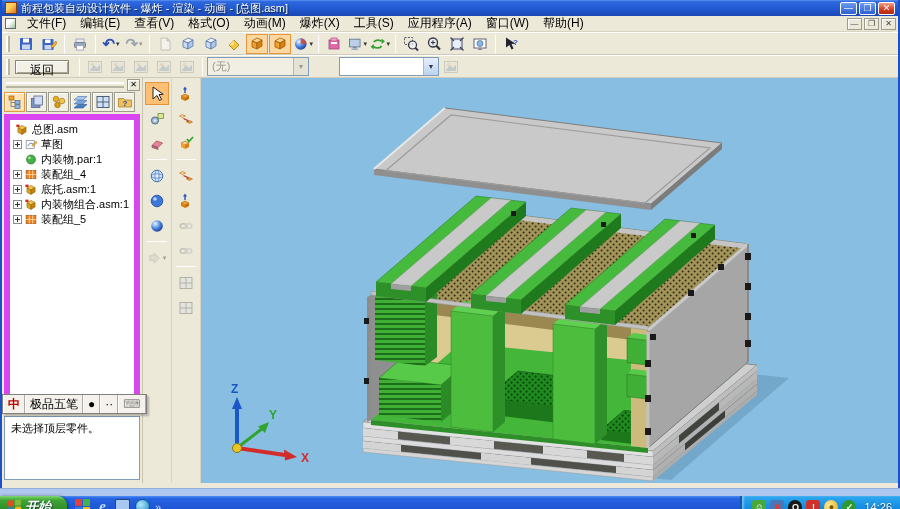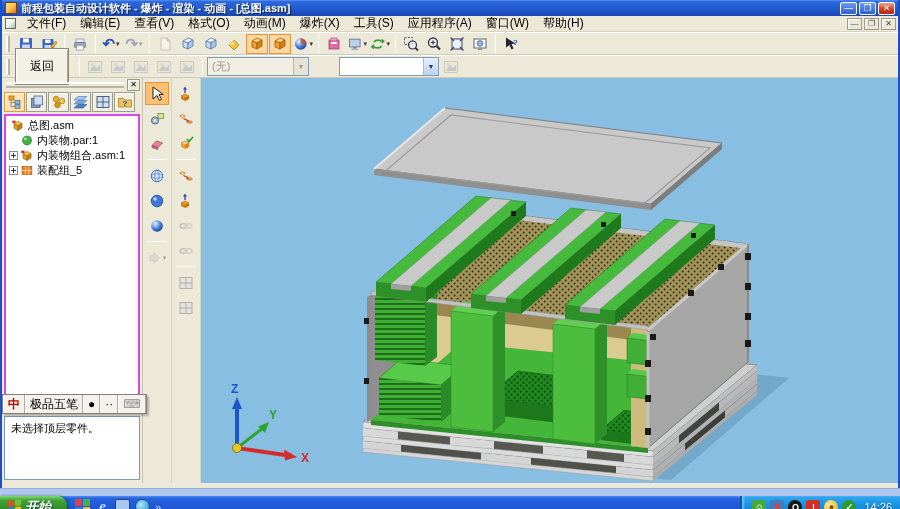--- a/index.html
+++ b/index.html
@@ -4,21 +4,21 @@
 <style>
   * { margin:0; padding:0; box-sizing:border-box; }
   html,body { width:900px; height:509px; overflow:hidden; }
   body { font-family:"Liberation Sans", sans-serif; font-size:12px; background:#ECE9D8; }
 
   
   .app { width:900px; height:488px; border-left:2px solid #1C50C8; border-right:2px solid #1C50C8; position:relative; background:#ECE9D8; }
   .title-bar { height:16px; display:flex; align-items:center; padding:0 3px; gap:4px;
     background:linear-gradient(180deg,#5A96F2 0%,#2E68DE 10%,#2159D0 55%,#1A47B4 100%); color:#fff; }
   .title-bar .app-icon { width:12px; height:12px; background:linear-gradient(135deg,#FFD060 40%,#E07020 100%); border:1px solid #804000; flex:0 0 auto; }
-  .title-text { font-weight:bold; font-size:11px; white-space:nowrap; overflow:hidden; text-shadow:1px 1px 1px #123; flex:1; }
+  .title-text { font-weight:normal; font-size:11px; white-space:nowrap; overflow:hidden; text-shadow:1px 1px 1px #123; flex:1; }
   .win-btns { display:flex; gap:2px; }
   .win-btn { width:17px; height:13px; border:1px solid #fff; border-radius:2px; color:#fff; font-size:9px; line-height:11px; text-align:center;
     background:linear-gradient(180deg,#6D9BF0,#2E5FD0); }
   .win-btn.close { background:linear-gradient(180deg,#F0A089,#D23A1E 60%,#B02A10); }
 
   .menu-bar { height:16px; background:#ECE9D8; display:flex; align-items:center; padding:0 2px; border-bottom:1px solid #D8D4C4;border-radius:8px; }
   .mdi-icon { width:11px; height:11px; border:1px solid #667; background:linear-gradient(135deg,#fff 40%,#9AC49A); margin:0 4px 0 1px; }
   .menu-item { padding:1px 7px; color:#000; cursor:default; white-space:nowrap; }
   .mdi-btns { margin-left:auto; display:flex; gap:2px; }
   .mdi-btn { width:15px; height:12px; border:1px solid #9C9A8A; background:#ECE9D8; font-size:8px; line-height:10px; text-align:center; color:#444; box-shadow:inset 1px 1px #fff; }
@@ -26,38 +26,38 @@
   .toolbar { height:23px; background:#ECE9D8; display:flex; align-items:center; padding:0 4px; gap:1px;
     border-top:1px solid #FFF; border-bottom:1px solid #CFCBB8; }
   .grip { width:3px; height:16px; border-left:2px solid #fff; border-right:2px solid #B8B4A2; margin-right:4px; }
   .tbtn { width:22px; height:20px; display:flex; align-items:center; justify-content:center; border:1px solid transparent; }
   .tbtn.active { background:#FCD8A0; border:1px solid #E5953B; }
   .tbtn.disabled { opacity:.45; filter:grayscale(60%); }
   .tsep { width:1px; height:18px; background:#C6C2AE; border-right:1px solid #fff; margin:0 3px; }
   .ddar { font-size:7px; color:#333; margin-left:1px; }
   .glyph-undo { color:#2A52B8; font-size:15px; font-weight:bold; line-height:14px; }
 
-  .back-btn { height:37px; padding:1px 14px; font-size:12px; background:#F3F1E6; border:1px solid #8A8775;
+  .back-btn { height:14px; padding:1px 14px; font-size:12px; background:#F3F1E6; border:1px solid #8A8775;
     box-shadow:inset 1px 1px #fff, inset -1px -1px #A9A593; margin-right:6px; }
   .combo { height:19px; display:flex; align-items:center; border:1px solid #7F9DB9; background:#fff; }
   .combo.disabled { background:#F1EFE3; color:#9B988A; }
   .combo .cval { padding:0 4px; flex:1; font-size:11px; white-space:nowrap; overflow:hidden; }
   .combo .carr { width:15px; height:100%; background:linear-gradient(180deg,#E6F0FC,#BBD2EE); border-left:1px solid #9EBADF; font-size:7px; color:#335; display:flex; align-items:center; justify-content:center; }
   .combo.disabled .carr { background:#E6E3D5; color:#999; }
 
   
   .main { height:405px; display:flex; background:#ECE9D8; }
   .left-panel { width:141px; display:flex; flex-direction:column; border-right:1px solid #C8C4B0; }
   .panel-grip { height:13px; display:flex; align-items:center; padding:2px 2px 2px 4px; }
   .panel-grip .lines { flex:1; height:6px; border-top:2px solid #fff; border-bottom:2px solid #B8B4A2; margin-right:3px; }
   .panel-close { width:13px; height:12px; border:1px solid #9C9A8A; background:#ECE9D8; font-size:8px; line-height:10px; text-align:center; box-shadow:inset 1px 1px #fff; }
   .tabs { display:flex; gap:1px; padding:1px 2px 2px 2px; }
   .tab { width:21px; height:20px; border:1px solid #9C9A8A; background:#F1EFE4; display:flex; align-items:center; justify-content:center; box-shadow:inset 1px 1px #fff; }
   .tab.active { background:#FDE3B5; border-color:#E5953B; }
-  .tree-box { flex:1; background:#fff; border:2px solid #d946ef; margin:0 2px; overflow:hidden; padding:2px 0 0 2px; }
+  .tree-box { flex:1; background:#fff; border:6px solid #d946ef; margin:0 2px; overflow:hidden; padding:2px 0 0 2px; }
   .tree-row { display:flex; align-items:center; height:15px; white-space:nowrap; }
   .expander { width:9px; height:9px; border:1px solid #8C8C8C; background:#fff; position:relative; margin:0 2px 0 1px; flex:0 0 auto; }
   .expander::before, .expander::after { content:""; position:absolute; background:#333; }
   .expander::before { left:1px; right:1px; top:3px; height:1px; }
   .expander::after { top:1px; bottom:1px; left:3px; width:1px; }
   .no-exp { width:12px; flex:0 0 auto; }
   .titem { font-size:11px; margin-left:3px; }
   .ticon { width:14px; height:13px; flex:0 0 auto; }
   .splitter { height:4px; background:#ECE9D8; }
   .msg-box { height:64px; background:#fff; border:1px solid #7F9DB9; margin:0 2px 3px 2px; padding:4px 6px; font-size:11px; }
@@ -546,25 +546,46 @@
       </div>
       <div class="tree-box">
         <div class="tree-row">
             <span class="no-exp" style="width:3px"></span>
             <svg class="ticon">
               <use href="#iAsm"></use>
             </svg>
             <span class="titem">总图.asm</span>
           </div>
         <div class="tree-row">
+            <span class="expander"></span>
+            <svg class="ticon">
+              <use href="#iSketch"></use>
+            </svg>
+            <span class="titem">草图</span>
+          </div>
+        <div class="tree-row">
             <span class="no-exp"></span>
             <svg class="ticon">
               <use href="#iPart"></use>
             </svg>
             <span class="titem">内装物.par:1</span>
+          </div>
+        <div class="tree-row">
+            <span class="expander"></span>
+            <svg class="ticon">
+              <use href="#iGroup"></use>
+            </svg>
+            <span class="titem">装配组_4</span>
+          </div>
+        <div class="tree-row">
+            <span class="expander"></span>
+            <svg class="ticon">
+              <use href="#iAsm"></use>
+            </svg>
+            <span class="titem">底托.asm:1</span>
           </div>
         <div class="tree-row">
             <span class="expander"></span>
             <svg class="ticon">
               <use href="#iAsm"></use>
             </svg>
             <span class="titem">内装物组合.asm:1</span>
           </div>
         <div class="tree-row">
             <span class="expander"></span>

